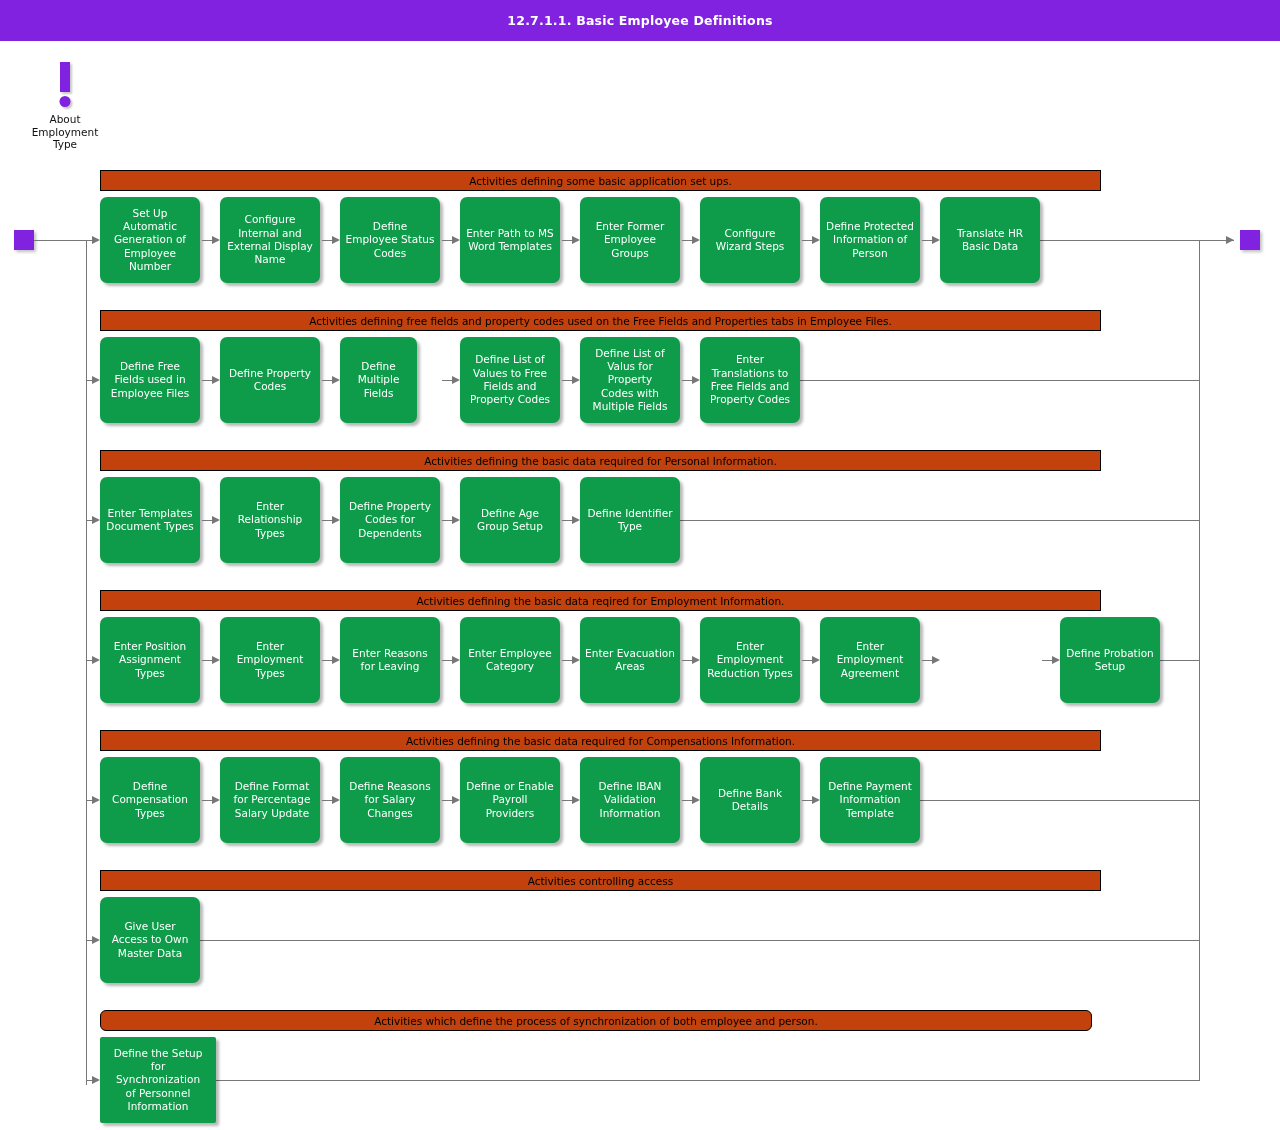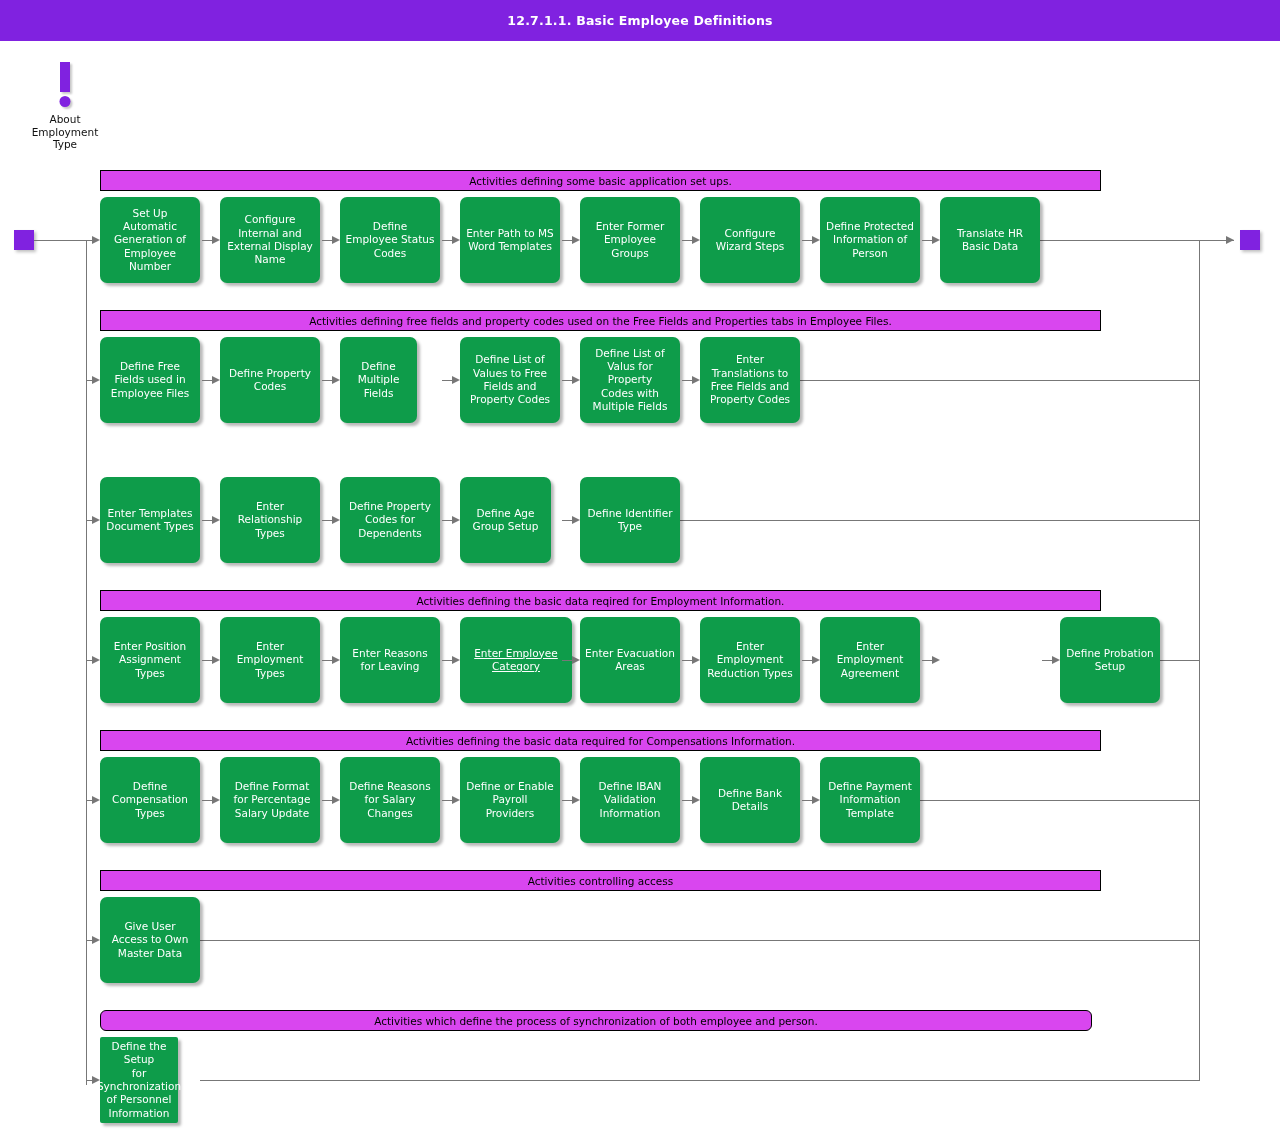--- a/index.html
+++ b/index.html
@@ -73,21 +73,21 @@
     position: absolute;
     width: 20px; height: 20px;
     background: #8022e0;
     box-shadow: 2px 2px 3px rgba(0,0,0,0.25);
   }
 
   
   .group-bar {
     position: absolute;
     height: 21px;
-    background: #d946ef;
+    background: #c2410c;
     border: 1px solid #000000;
     display: flex;
     align-items: center;
     justify-content: center;
     font-size: 10.5px;
     color: #000000;
   }
 
   
   .node {
@@ -250,29 +250,30 @@
   <div class="arrow" style="left:212px; top:375.5px;"></div>
   <div class="ln h" style="left:322px; top:380px; width:14px;"></div>
   <div class="arrow" style="left:332px; top:375.5px;"></div>
   <div class="ln h" style="left:442px; top:380px; width:14px;"></div>
   <div class="arrow" style="left:452px; top:375.5px;"></div>
   <div class="ln h" style="left:562px; top:380px; width:14px;"></div>
   <div class="arrow" style="left:572px; top:375.5px;"></div>
   <div class="ln h" style="left:682px; top:380px; width:14px;"></div>
   <div class="arrow" style="left:692px; top:375.5px;"></div>
 
+  <div class="group-bar" style="left:100px; top:450px; width:1001px;">Activities defining the basic data required for Personal Information.</div>
   <div class="node" style="left:100px; top:477px; width:100px; height:86px;">Enter Templates
 Document Types</div>
   <div class="node" style="left:220px; top:477px; width:100px; height:86px;">Enter
 Relationship
 Types</div>
   <div class="node" style="left:340px; top:477px; width:100px; height:86px;">Define Property
 Codes for
 Dependents</div>
-  <div class="node" style="left:460px; top:477px; width:91px; height:86px;">Define Age
+  <div class="node" style="left:460px; top:477px; width:100px; height:86px;">Define Age
 Group Setup</div>
   <div class="node" style="left:580px; top:477px; width:100px; height:86px;">Define Identifier
 Type</div>
   <div class="ln h" style="left:202px; top:520px; width:14px;"></div>
   <div class="arrow" style="left:212px; top:515.5px;"></div>
   <div class="ln h" style="left:322px; top:520px; width:14px;"></div>
   <div class="arrow" style="left:332px; top:515.5px;"></div>
   <div class="ln h" style="left:442px; top:520px; width:14px;"></div>
   <div class="arrow" style="left:452px; top:515.5px;"></div>
   <div class="ln h" style="left:562px; top:520px; width:14px;"></div>
@@ -280,21 +281,21 @@
 
   <div class="group-bar" style="left:100px; top:590px; width:1001px;">Activities defining the basic data reqired for Employment Information.</div>
   <div class="node" style="left:100px; top:617px; width:100px; height:86px;">Enter Position
 Assignment
 Types</div>
   <div class="node" style="left:220px; top:617px; width:100px; height:86px;">Enter
 Employment
 Types</div>
   <div class="node" style="left:340px; top:617px; width:100px; height:86px;">Enter Reasons
 for Leaving</div>
-  <div class="node" style="left:460px; top:617px; width:112px; height:86px;text-decoration:underline;">Enter Employee
+  <div class="node" style="left:460px; top:617px; width:100px; height:86px;">Enter Employee
 Category</div>
   <div class="node" style="left:580px; top:617px; width:100px; height:86px;">Enter Evacuation
 Areas</div>
   <div class="node" style="left:700px; top:617px; width:100px; height:86px;">Enter
 Employment
 Reduction Types</div>
   <div class="node" style="left:820px; top:617px; width:100px; height:86px;">Enter
 Employment
 Agreement</div>
   <div class="node" style="left:1060px; top:617px; width:100px; height:86px;">Define Probation
@@ -349,19 +350,19 @@
   <div class="arrow" style="left:692px; top:795.5px;"></div>
   <div class="ln h" style="left:802px; top:800px; width:14px;"></div>
   <div class="arrow" style="left:812px; top:795.5px;"></div>
 
   <div class="group-bar" style="left:100px; top:870px; width:1001px;">Activities controlling access</div>
   <div class="node" style="left:100px; top:897px; width:100px; height:86px;">Give User
 Access to Own
 Master Data</div>
 
   <div class="group-bar" style="left:100px; top:1010px; width:992px;border-radius:6px;">Activities which define the process of synchronization of both employee and person.</div>
-  <div class="node square" style="left:100px; top:1037px; width:78px; height:86px;">Define the Setup
+  <div class="node square" style="left:100px; top:1037px; width:116px; height:86px;">Define the Setup
 for
 Synchronization
 of Personnel
 Information</div>
 
 </div>
 
 </body></html>

